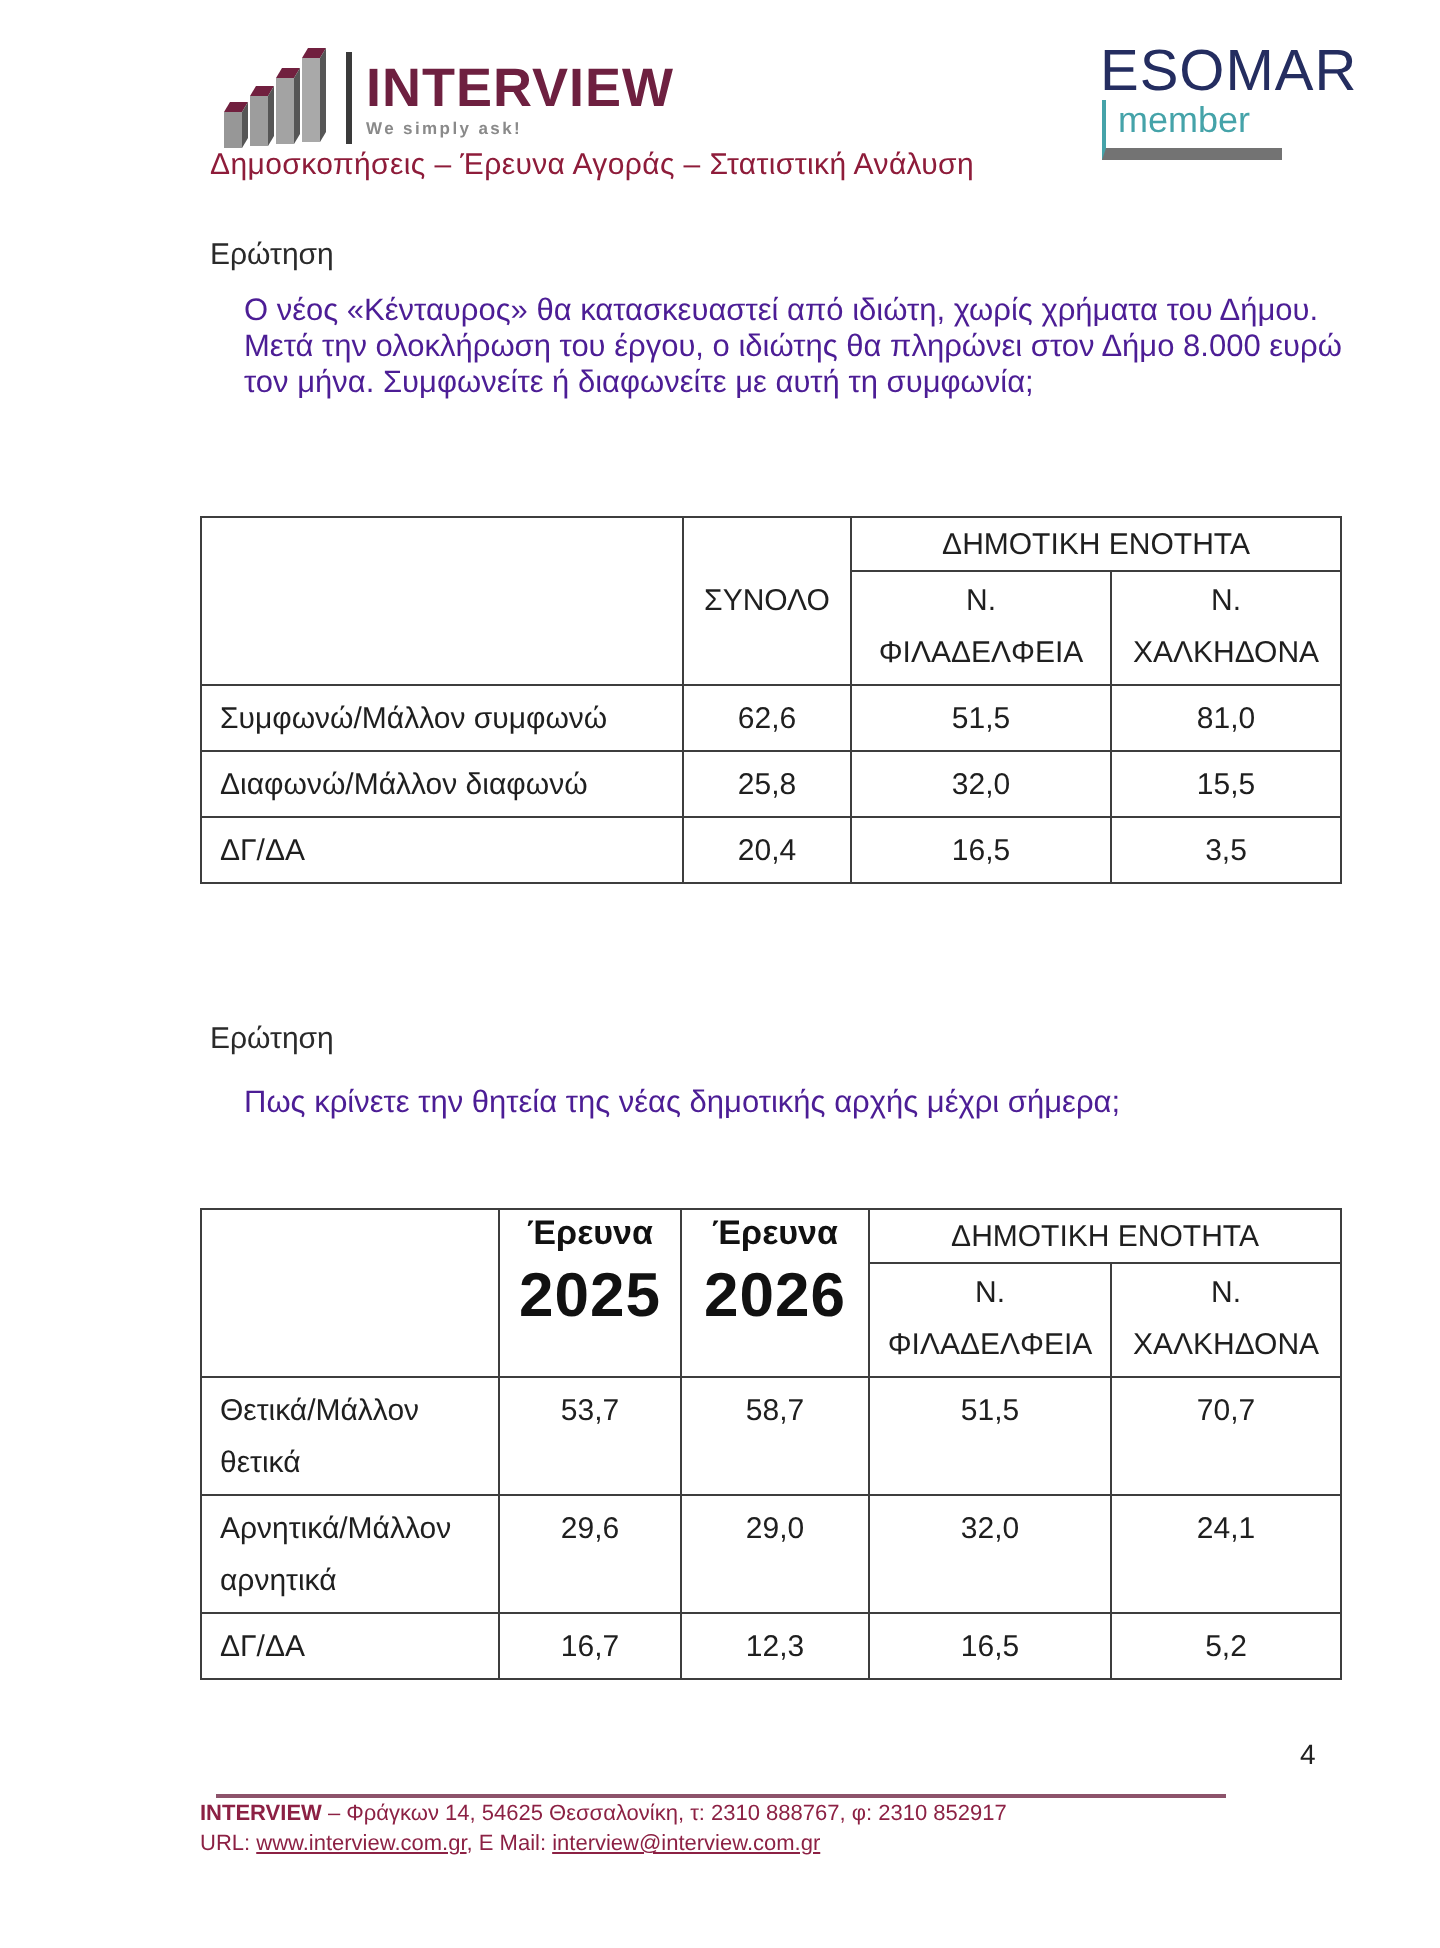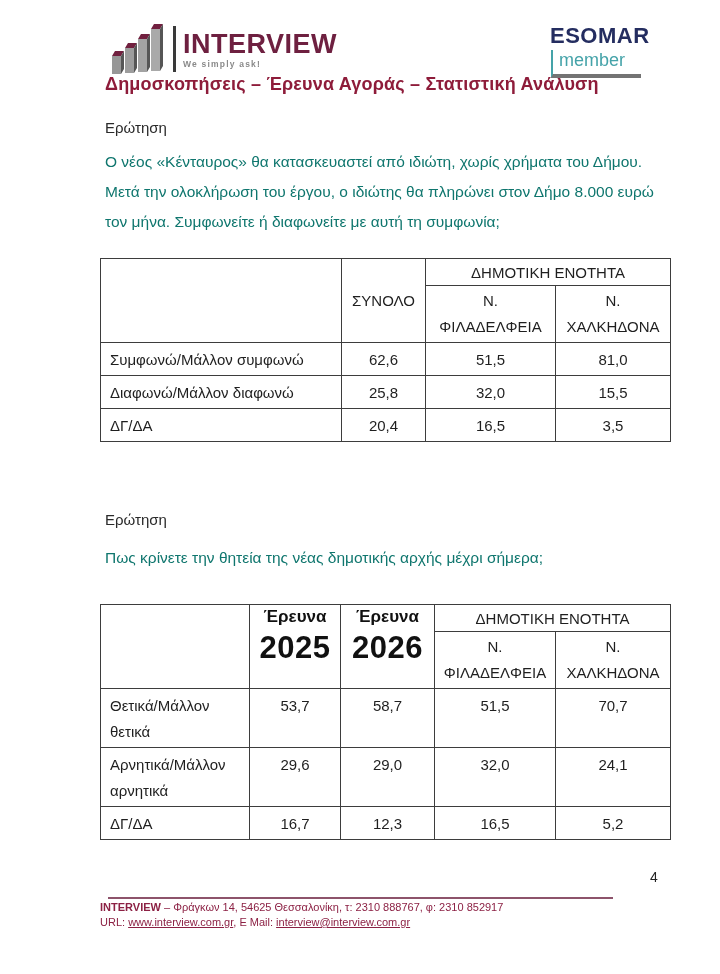--- a/index.html
+++ b/index.html
@@ -27,43 +27,43 @@
   .logo-name {
     font-size: 27px; font-weight: bold; letter-spacing: 0.5px;
     color: #6e2040; line-height: 26px; margin-top: 8px;
   }
   .logo-tagline {
     font-size: 8.5px; font-weight: bold; color: #8a8a8a;
     letter-spacing: 1.2px; margin-top: 2px;
   }
   .brand-subtitle {
     position: absolute; left: 105px; top: 74px;
-    font-size: 18px; font-weight: bold; color: #8e1c3a;
+    font-size: 15px; font-weight: normal; color: #8e1c3a;
     letter-spacing: 0.2px;
   }
   .esomar { position: absolute; left: 550px; top: 22px; }
   .esomar-name {
-    font-size: 22px; font-weight: bold; color: #242d60;
+    font-size: 29px; font-weight: normal; color: #242d60;
     letter-spacing: 0.5px; line-height: 28px;
   }
   .esomar-member {
     display: inline-block;
     font-size: 18px; color: #45a3a9;
     border-left: 2px solid #45a3a9;
-    border-bottom: 4px solid #737373;
+    border-bottom: 6px solid #737373;
     padding: 0 16px 3px 6px; margin-left: 1px;
   }
 
   
   .q-label { position: absolute; left: 105px; font-size: 15px; color: #2a2a2a; }
   .q-label-1 { top: 119px; }
   .q-label-2 { top: 511px; }
   .q-text {
-    position: absolute; left: 105px; width: 552px;
-    font-size: 15.5px; line-height: 30px; color: #0f766e;
+    position: absolute; left: 122px; width: 552px;
+    font-size: 15.5px; line-height: 18px; color: #4c1d95;
   }
   .q-text-1 { top: 147px; }
   .q-text-2 { top: 543px; }
 
   
   table.doc-table {
     position: absolute; left: 100px;
     border-collapse: collapse; table-layout: fixed;
     width: 570px;
   }

